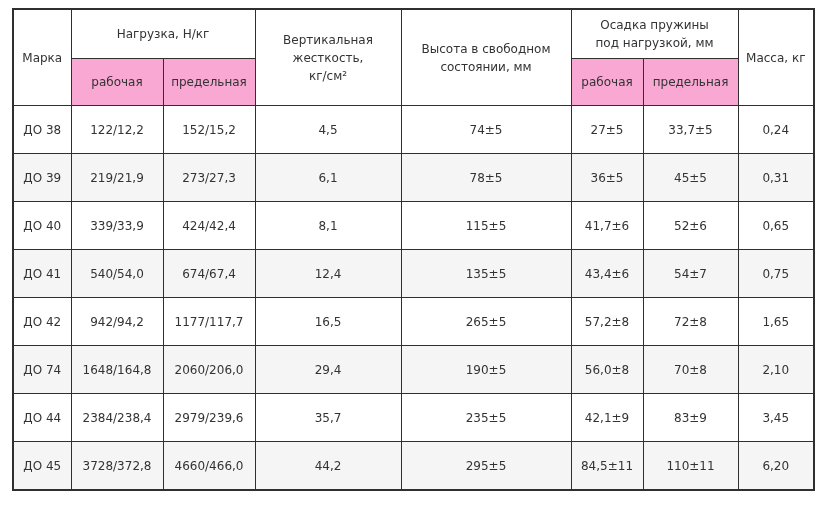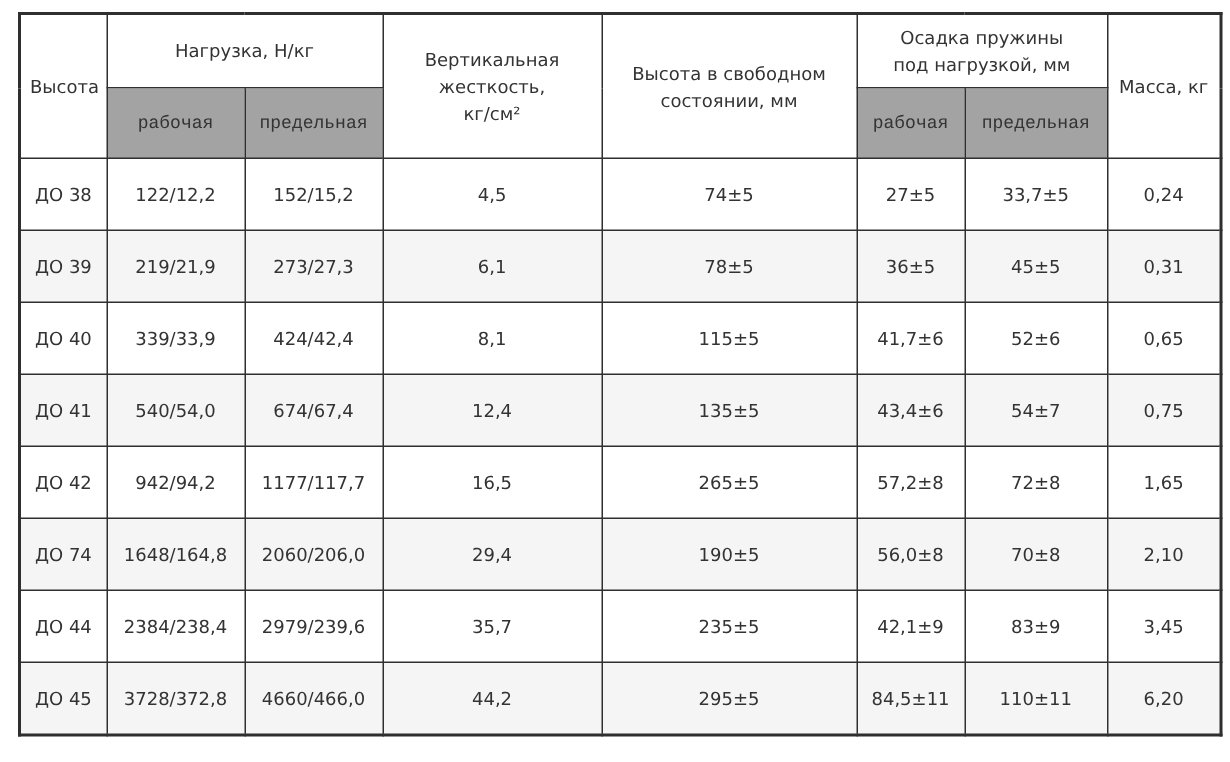--- a/index.html
+++ b/index.html
@@ -28,42 +28,42 @@
     vertical-align: middle;
     color: #333333;
     font-size: 12px;
     font-weight: normal;
     padding: 3px 6px;
     line-height: 1.5;
     white-space: pre-line;
     overflow: hidden;
   }
   thead tr.main-header th { height: 42px; background: #ffffff; }
-  thead tr.sub-header th  { height: 40px; background: #a3a3a3; font-family: Liberation Mono, monospace; }
+  thead tr.sub-header th  { height: 40px; background: #f9a8d4; }
   tbody td { height: 41px; background: #ffffff; }
   tbody tr:nth-child(even) td { background: #f5f5f5; }
 </style>
 </head>
 <body>
 
 <div class="page">
   <table class="specs">
     <colgroup>
       <col style="width:58px">
       <col style="width:92px">
       <col style="width:92px">
       <col style="width:146px">
       <col style="width:170px">
       <col style="width:72px">
       <col style="width:95px">
       <col style="width:76px">
     </colgroup>
     <thead>
       <tr class="main-header">
-        <th rowspan="2">Высота</th>
+        <th rowspan="2">Марка</th>
         <th colspan="2">Нагрузка, Н/кг</th>
         <th rowspan="2">Вертикальная
 жесткость,
 кг/см²</th>
         <th rowspan="2">Высота в свободном
 состоянии, мм</th>
         <th colspan="2">Осадка пружины
 под нагрузкой, мм</th>
         <th rowspan="2">Масса, кг</th>
       </tr>

